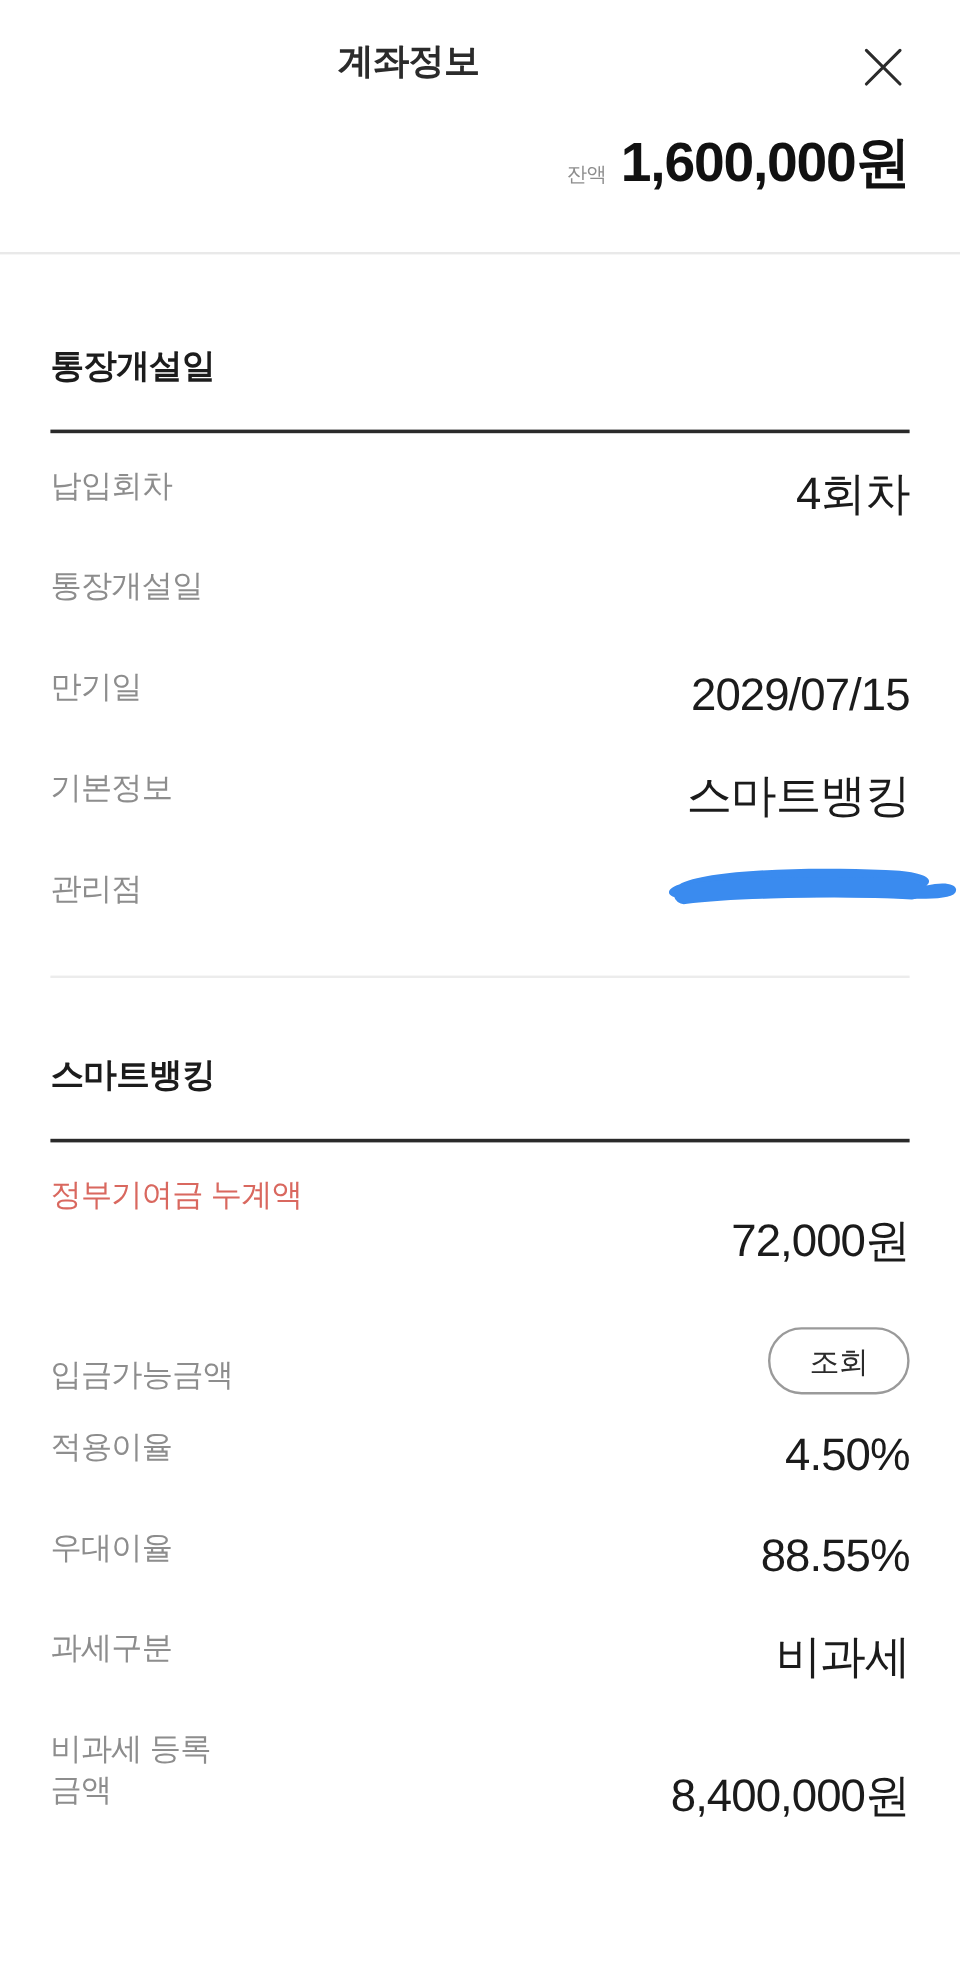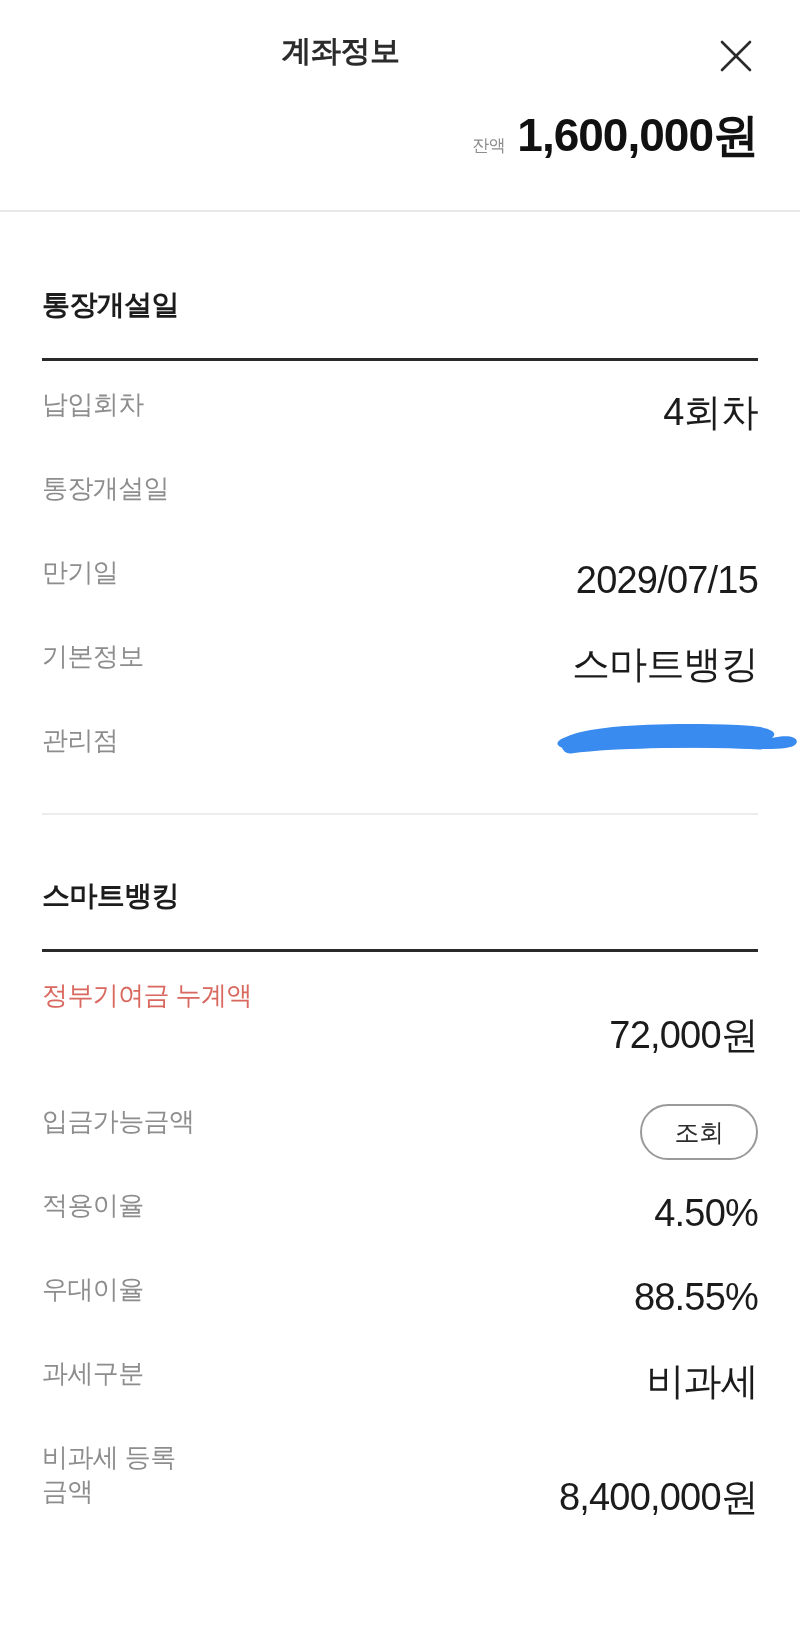--- a/index.html
+++ b/index.html
@@ -212,21 +212,21 @@
   <div class="section-title">스마트뱅킹</div>
   <div class="title-rule"></div>
 
   <div class="rows">
 
     <div class="row two-line">
       <span class="row-label accent" style="max-width:210px;">정부기여금 누계액</span>
       <span class="row-value">72,000원</span>
     </div>
 
-    <div class="row" style="align-items:flex-start;">
+    <div class="row" style="align-items:flex-end;">
       <span class="row-label">입금가능금액</span>
       <button class="pill-btn">조회</button>
     </div>
 
     <div class="row">
       <span class="row-label">적용이율</span>
       <span class="row-value">4.50%</span>
     </div>
 
     <div class="row">

